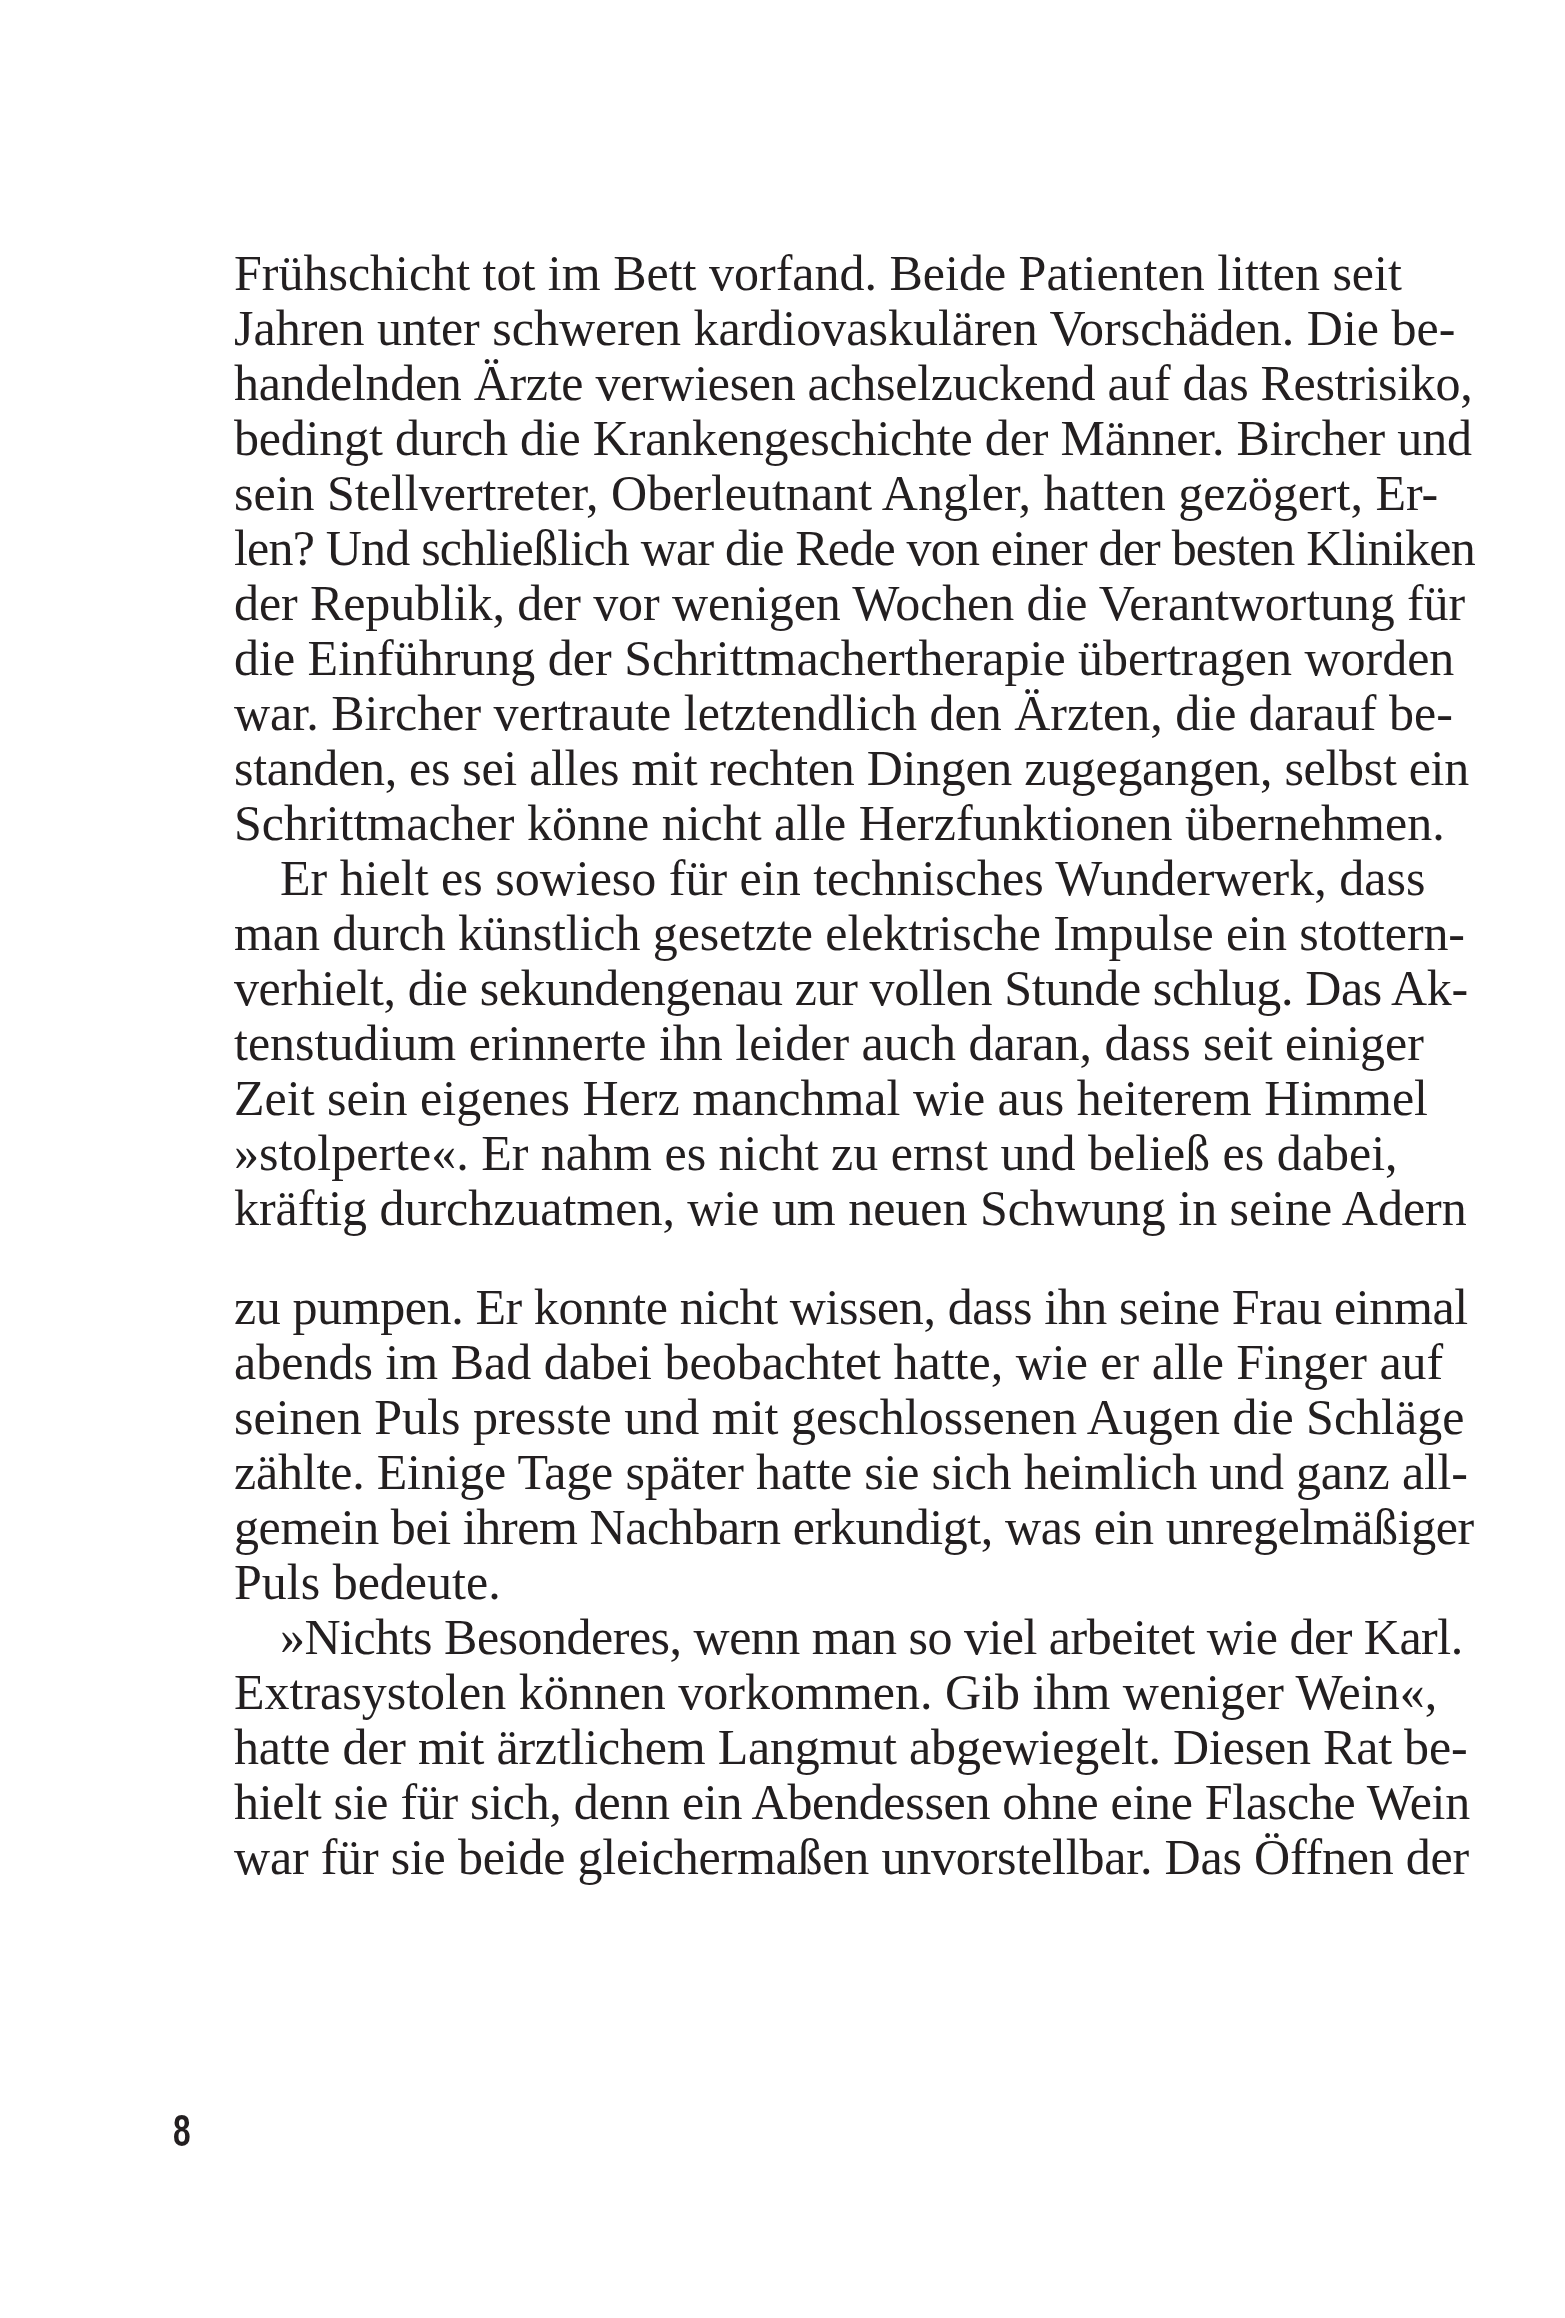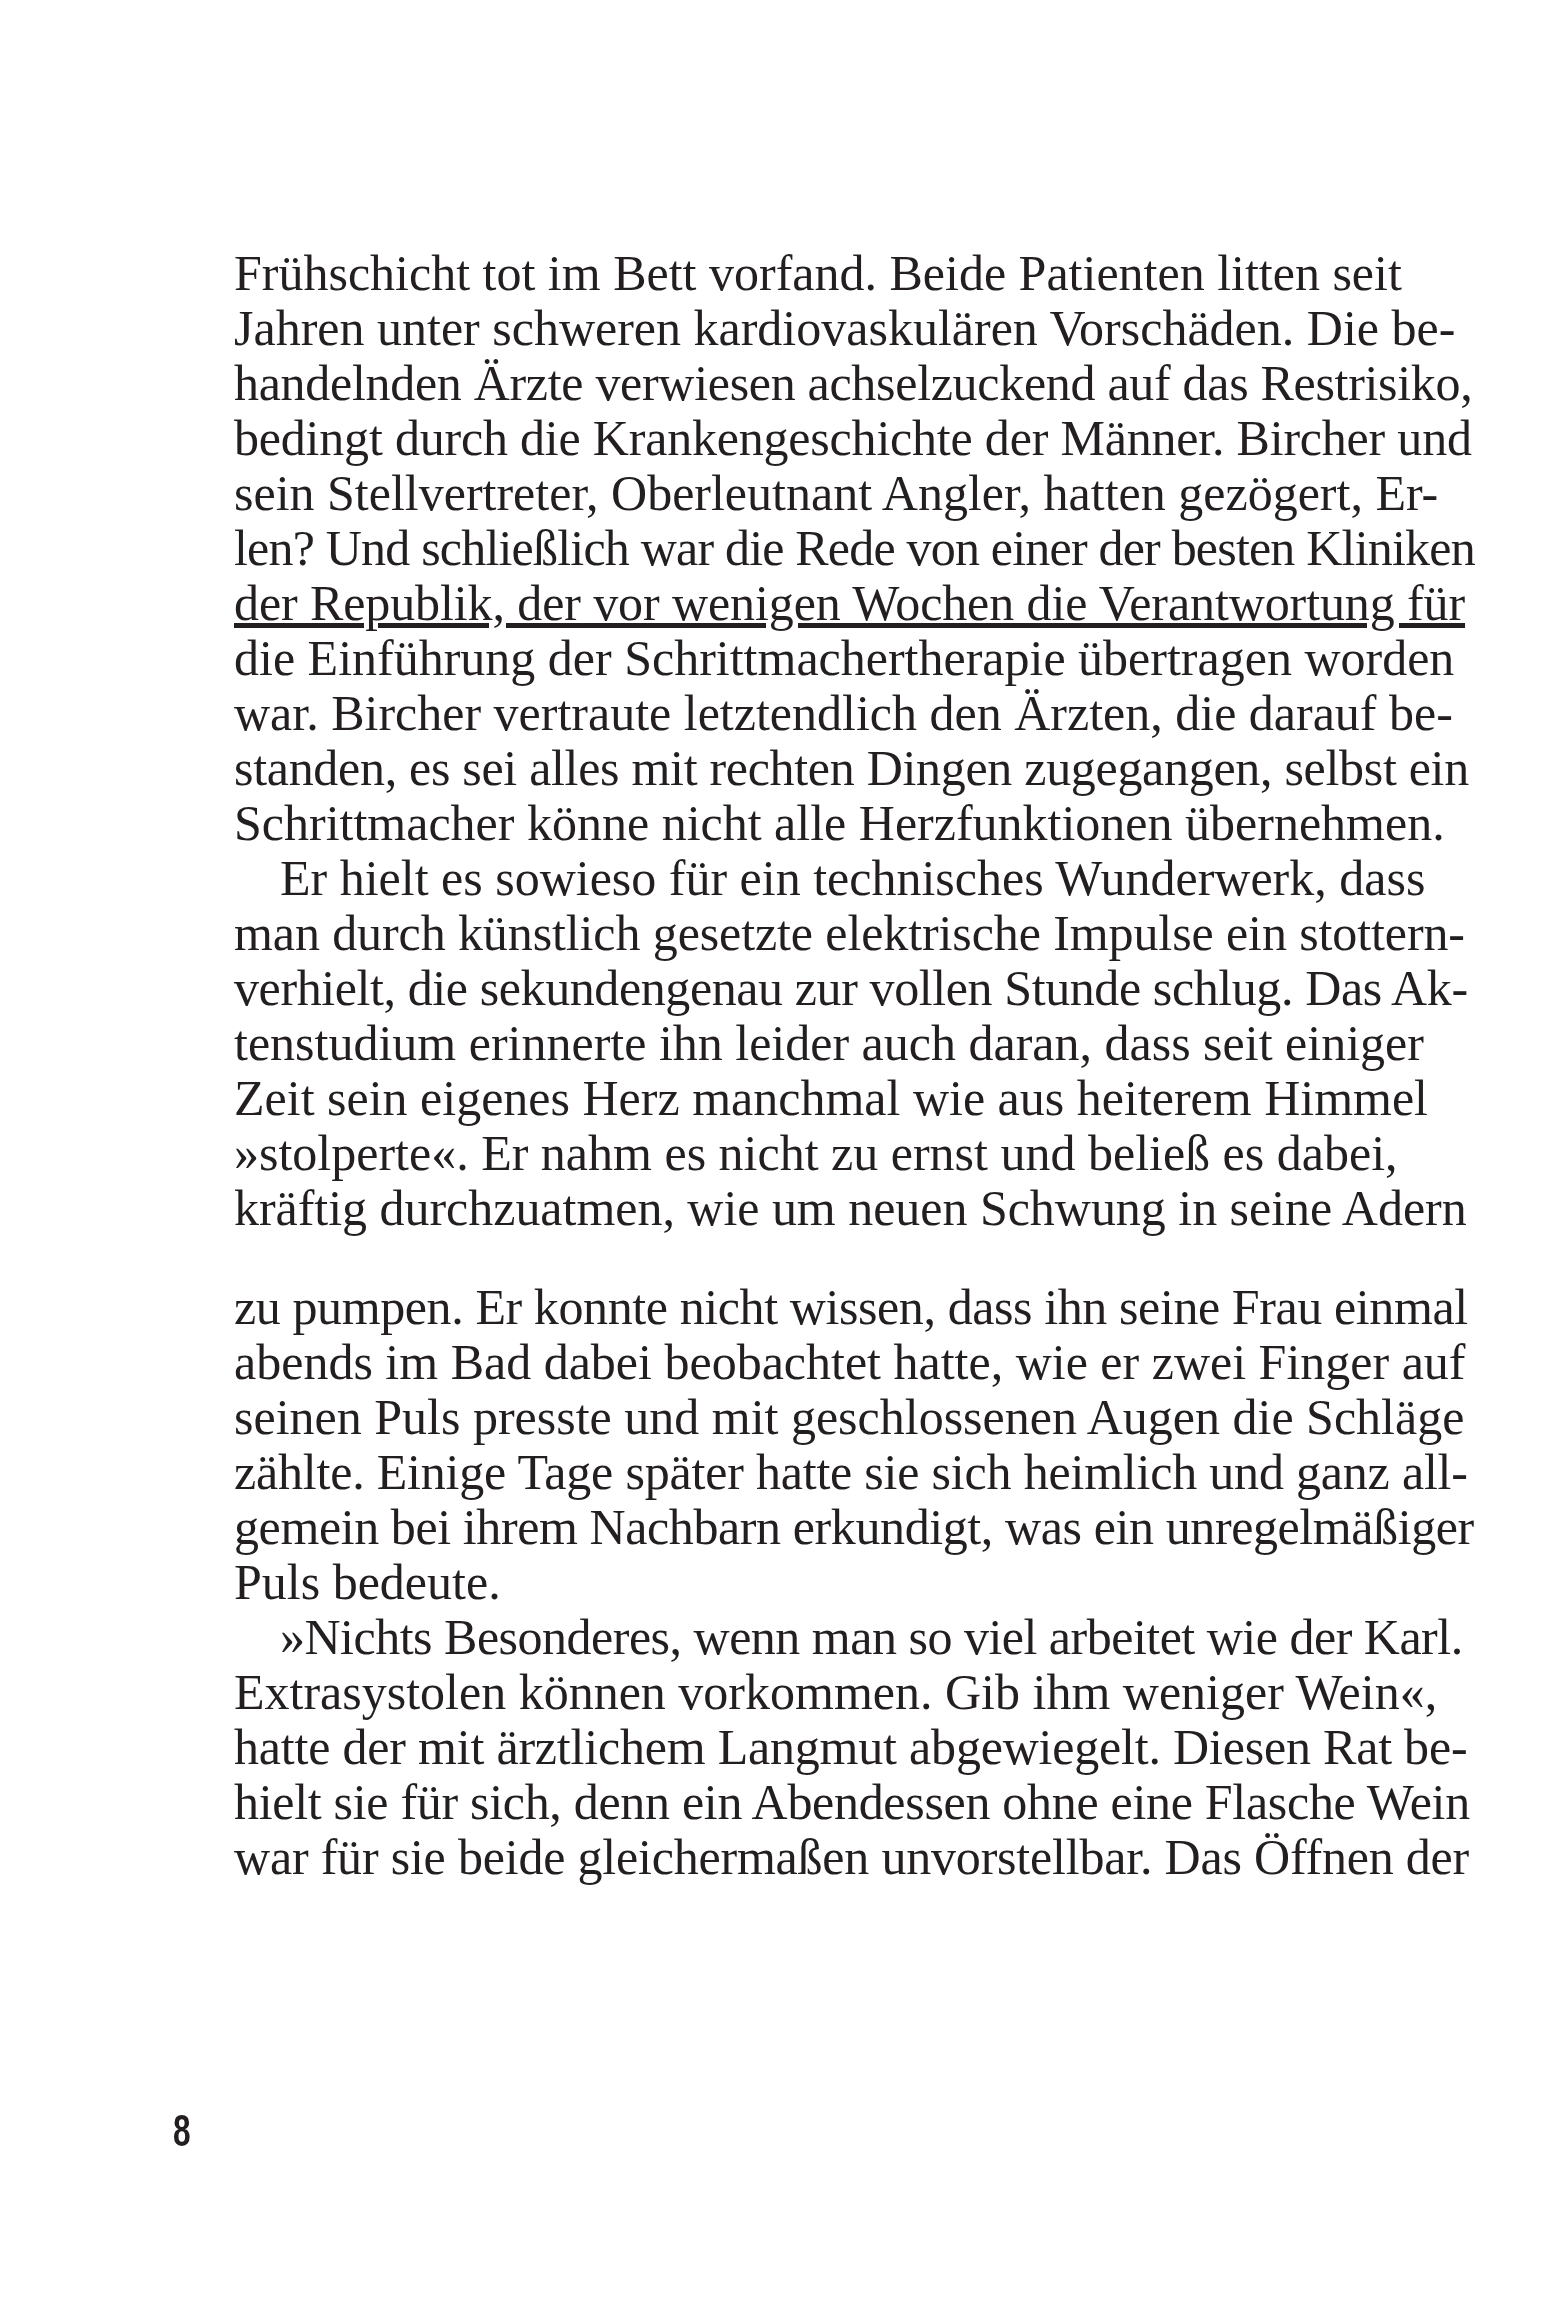--- a/index.html
+++ b/index.html
@@ -64,37 +64,37 @@
 <div class="page">
   <div class="text-block">
 
     <div>
       <span class="line">Frühschicht tot im Bett vorfand. Beide Patienten litten seit</span>
       <span class="line">Jahren unter schweren kardiovaskulären Vorschäden. Die be-</span>
       <span class="line" style="letter-spacing: -0.3px;">handelnden Ärzte verwiesen achselzuckend auf das Restrisiko,</span>
       <span class="line" style="letter-spacing: -0.2px;">bedingt durch die Krankengeschichte der Männer. Bircher und</span>
       <span class="line">sein Stellvertreter, Oberleutnant Angler, hatten gezögert, Er-</span>
       <span class="line" style="letter-spacing: -0.8px;">len? Und schließlich war die Rede von einer der besten Kliniken</span>
-      <span class="line" style="letter-spacing: -0.1px; text-decoration: underline;">der Republik, der vor wenigen Wochen die Verantwortung für</span>
+      <span class="line" style="letter-spacing: -0.1px;">der Republik, der vor wenigen Wochen die Verantwortung für</span>
       <span class="line">die Einführung der Schrittmachertherapie übertragen worden</span>
       <span class="line">war. Bircher vertraute letztendlich den Ärzten, die darauf be-</span>
       <span class="line" style="letter-spacing: -0.3px;">standen, es sei alles mit rechten Dingen zugegangen, selbst ein</span>
       <span class="line last">Schrittmacher könne nicht alle Herzfunktionen übernehmen.</span>
     </div>
 
     <div>
       <span class="line indent">Er hielt es sowieso für ein technisches Wunderwerk, dass</span>
       <span class="line" style="letter-spacing: -0.1px;">man durch künstlich gesetzte elektrische Impulse ein stottern-</span>
       <span class="line" style="letter-spacing: -0.4px;">verhielt, die sekundengenau zur vollen Stunde schlug. Das Ak-</span>
       <span class="line">tenstudium erinnerte ihn leider auch daran, dass seit einiger</span>
       <span class="line">Zeit sein eigenes Herz manchmal wie aus heiterem Himmel</span>
       <span class="line">»stolperte«. Er nahm es nicht zu ernst und beließ es dabei,</span>
       <span class="line" style="letter-spacing: -0.03px;">kräftig durchzuatmen, wie um neuen Schwung in seine Adern</span>
       <span class="line" style="letter-spacing: -0.4px; margin-top: 44px;">zu pumpen. Er konnte nicht wissen, dass ihn seine Frau einmal</span>
-      <span class="line">abends im Bad dabei beobachtet hatte, wie er zwei Finger auf</span>
+      <span class="line">abends im Bad dabei beobachtet hatte, wie er alle Finger auf</span>
       <span class="line">seinen Puls presste und mit geschlossenen Augen die Schläge</span>
       <span class="line" style="letter-spacing: -0.2px;">zählte. Einige Tage später hatte sie sich heimlich und ganz all-</span>
       <span class="line" style="letter-spacing: -0.4px;">gemein bei ihrem Nachbarn erkundigt, was ein unregelmäßiger</span>
       <span class="line last">Puls bedeute.</span>
     </div>
 
     <div>
       <span class="line indent" style="letter-spacing: -0.5px;">»Nichts Besonderes, wenn man so viel arbeitet wie der Karl.</span>
       <span class="line">Extrasystolen können vorkommen. Gib ihm weniger Wein«,</span>
       <span class="line" style="letter-spacing: -0.2px;">hatte der mit ärztlichem Langmut abgewiegelt. Diesen Rat be-</span>

